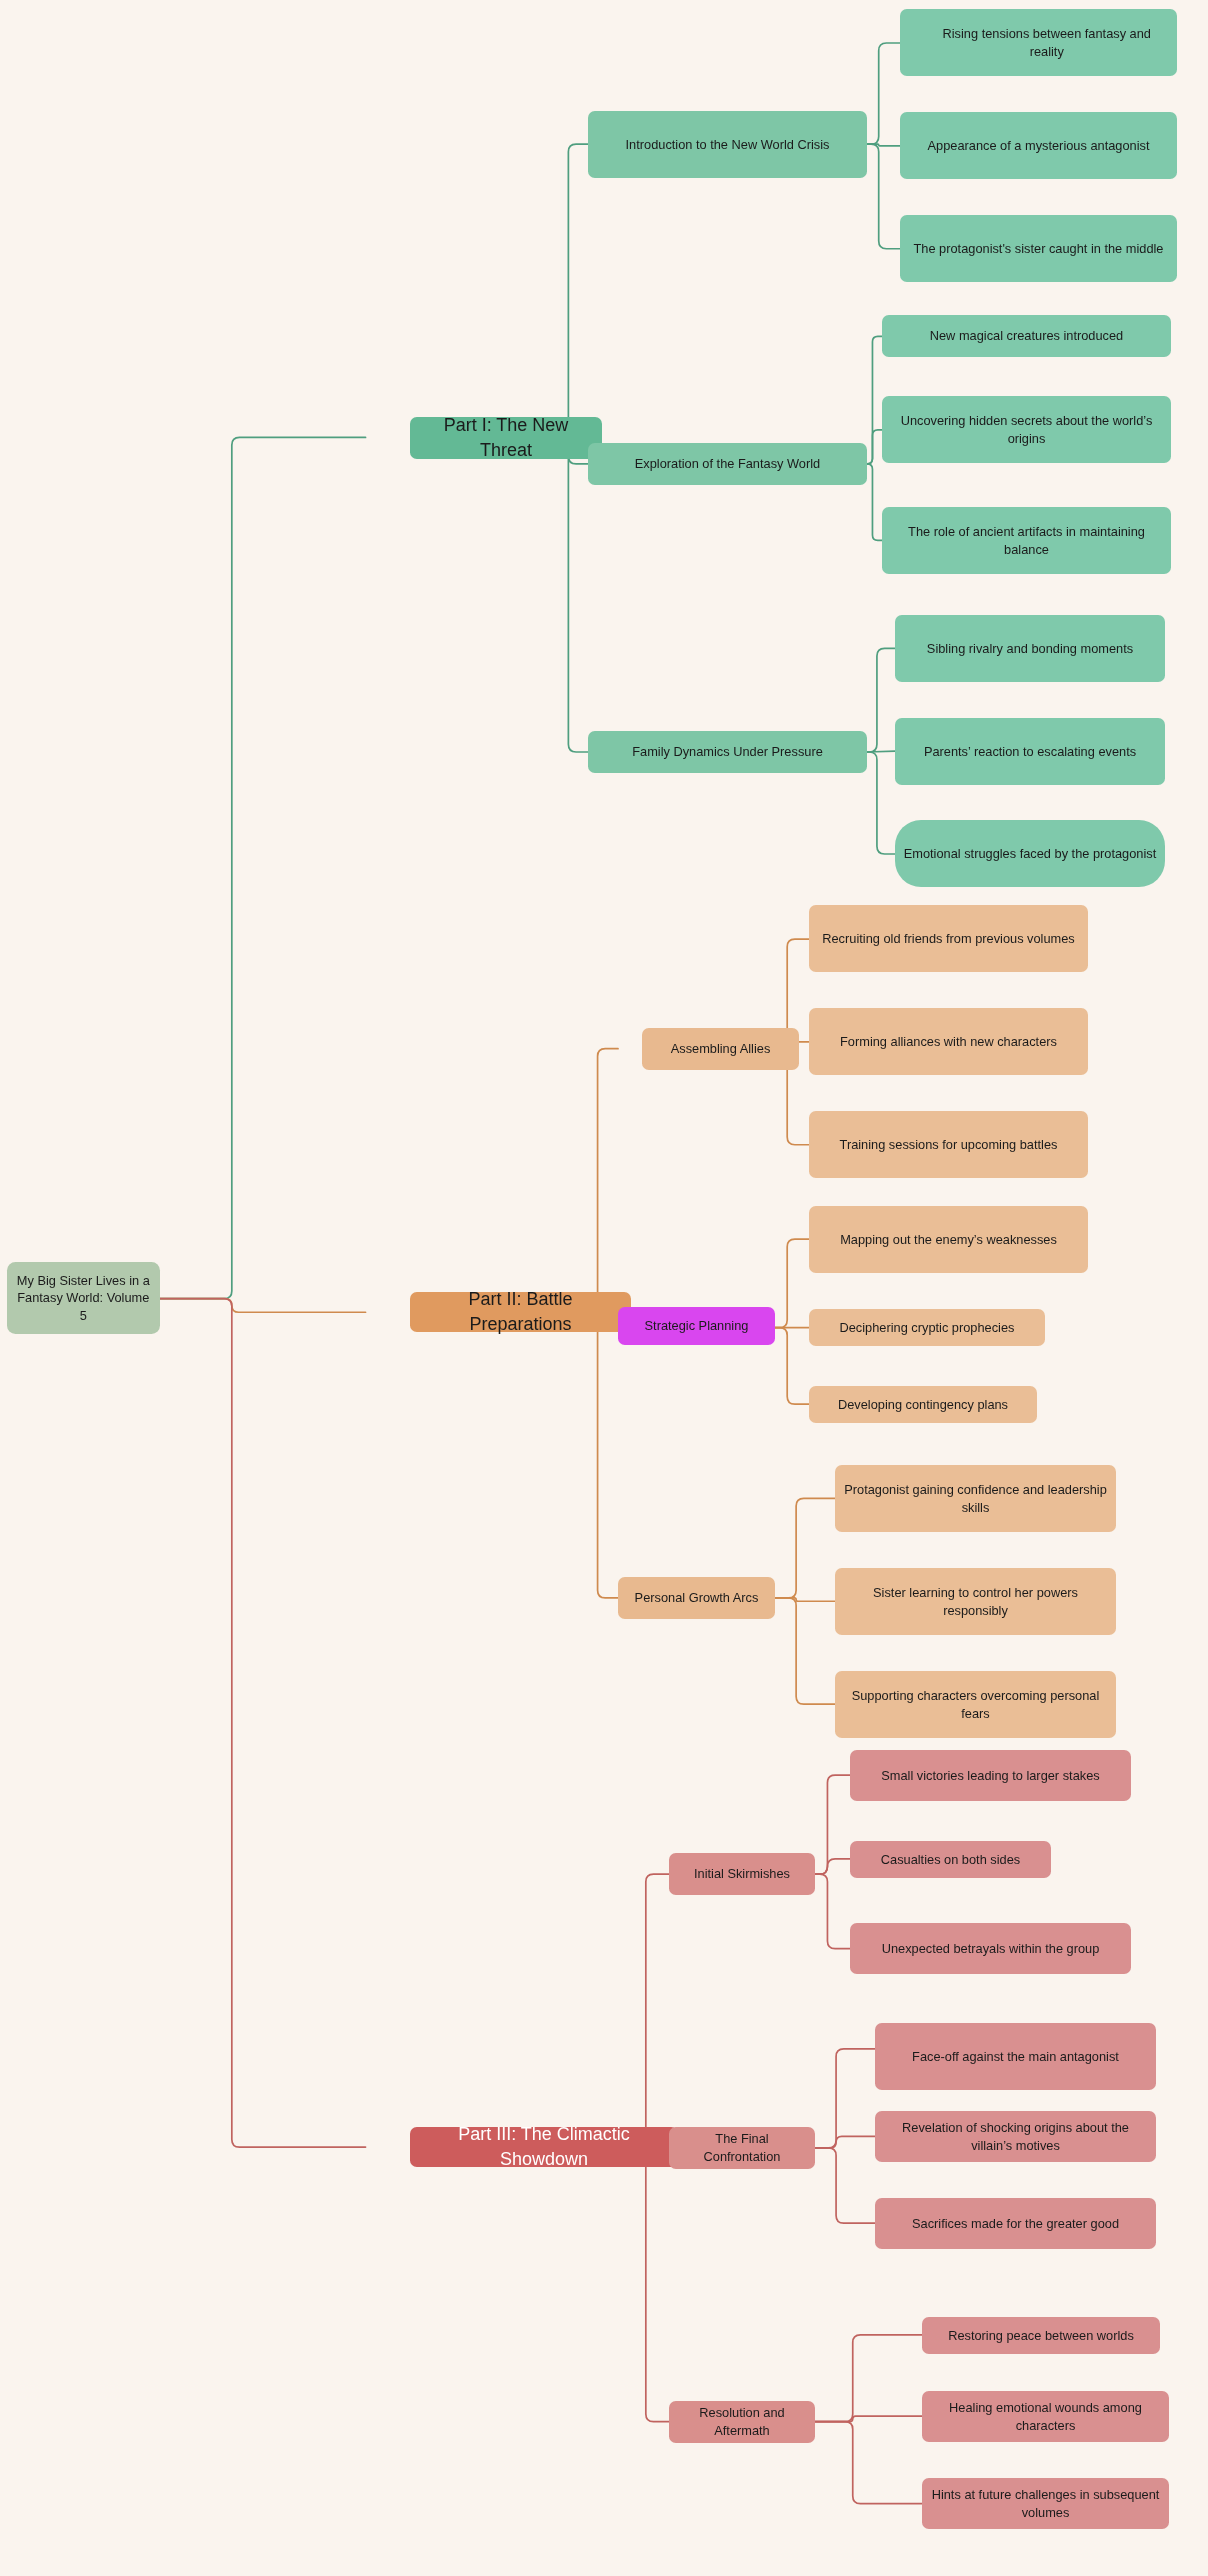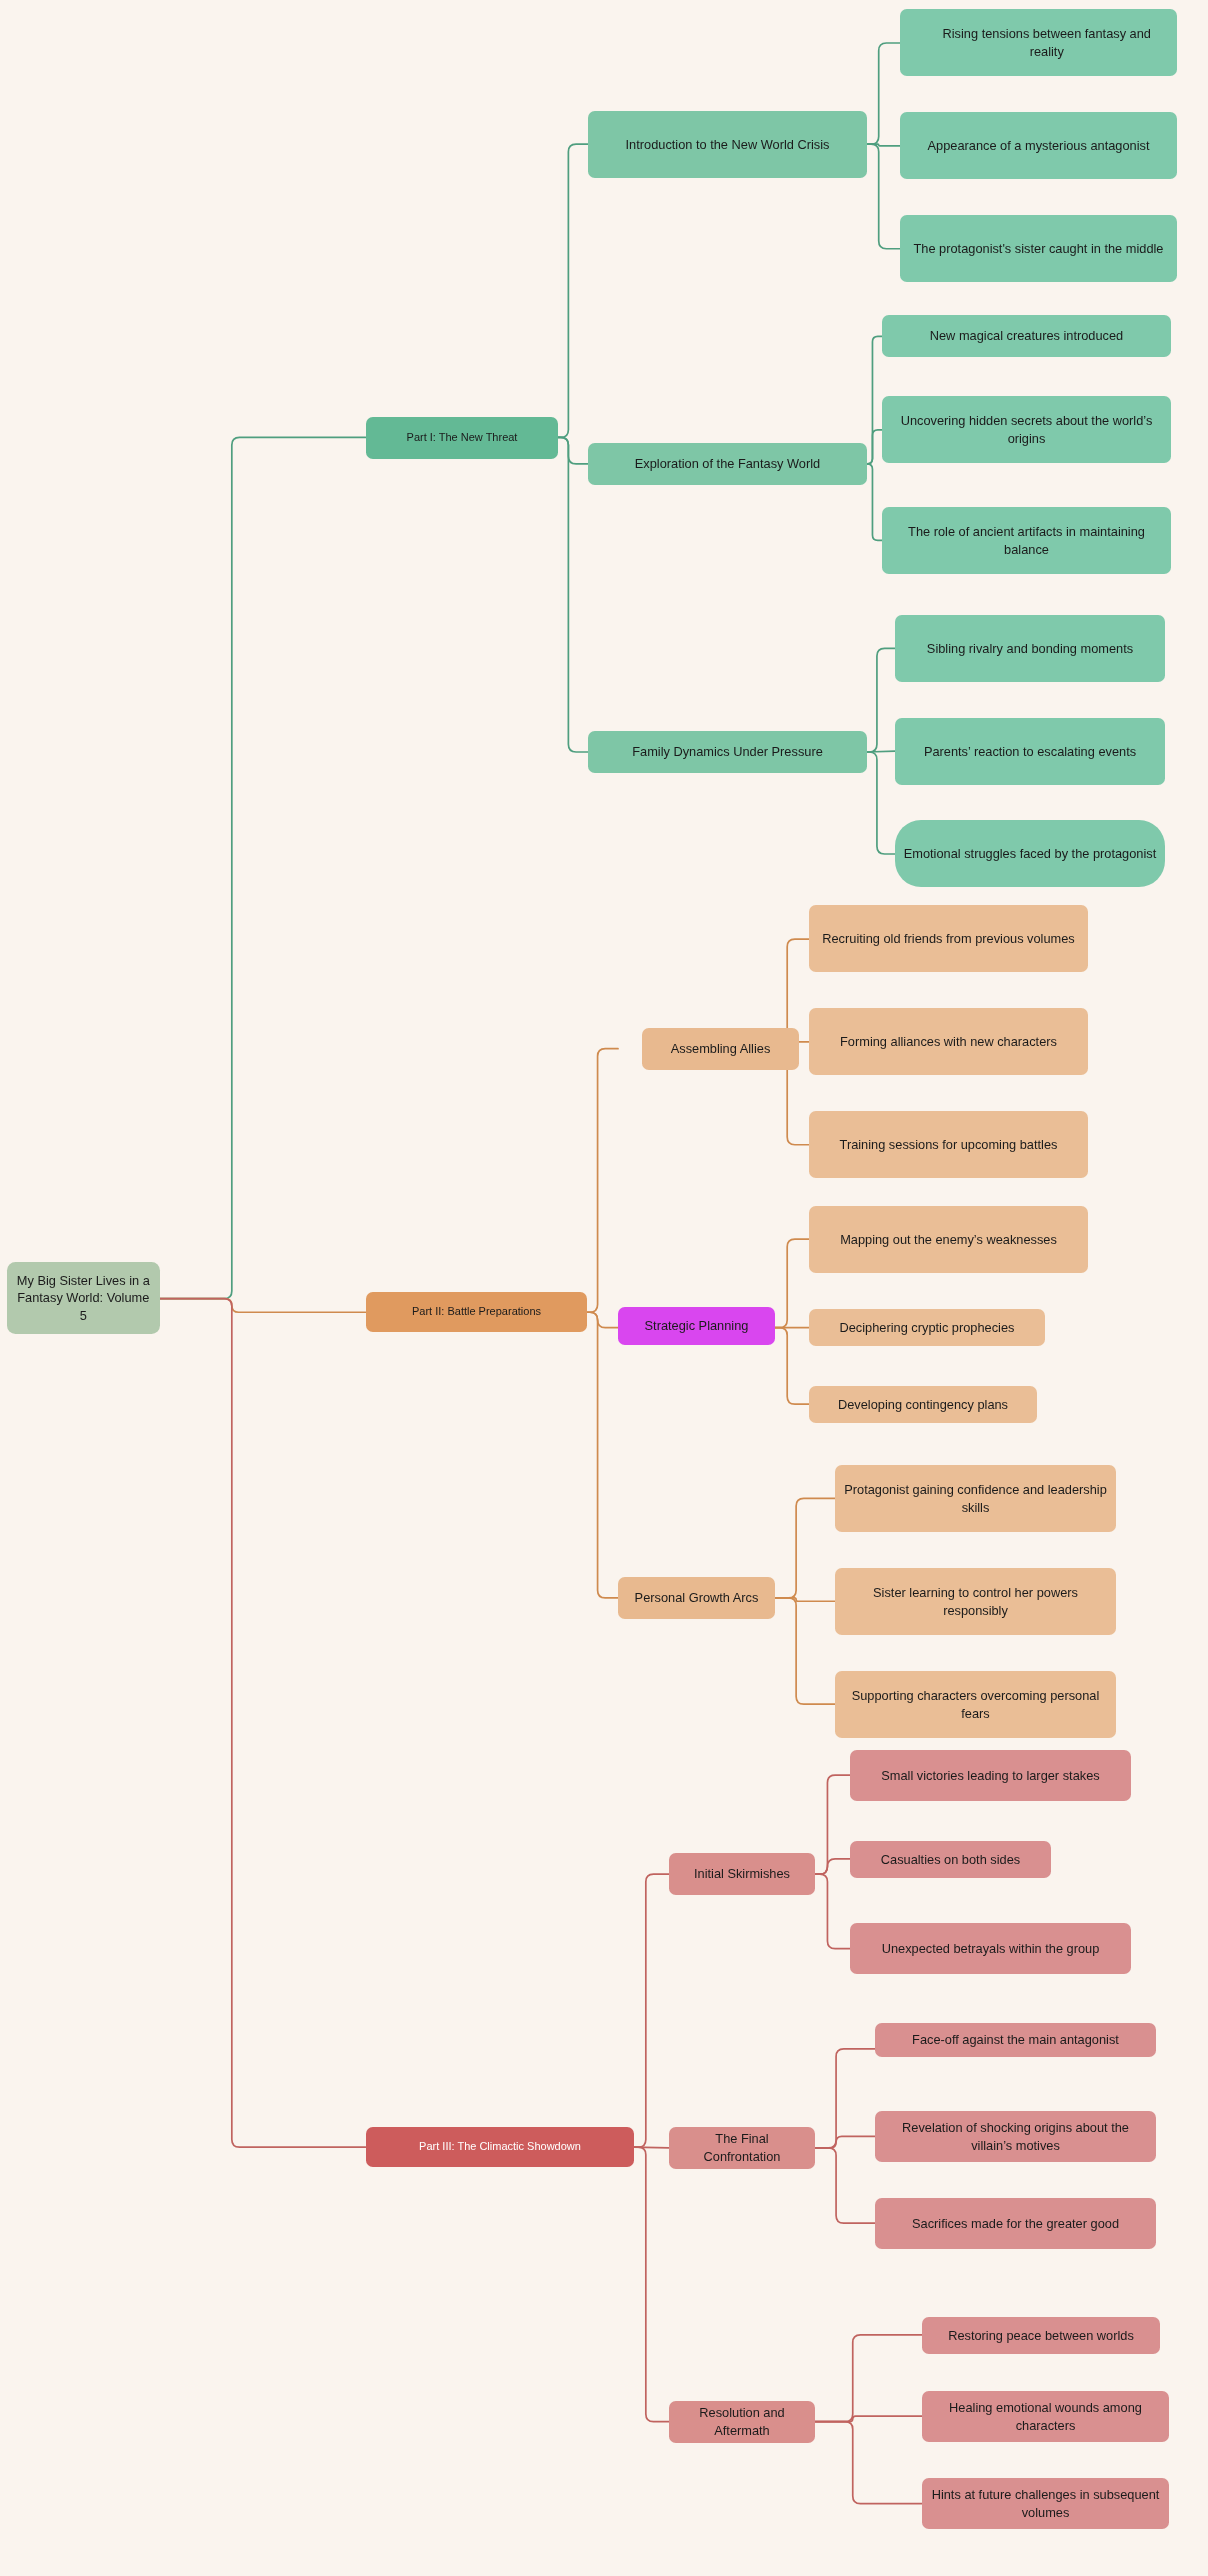--- a/index.html
+++ b/index.html
@@ -32,21 +32,22 @@
     border-radius: 6.8px;
     line-height: 1.38;
     padding: 3.4px 8.5px;
     color: #1b1b1b;
   }
   .node.root {
     font-size: 12.8px;
     border-radius: 8.5px;
   }
   .node.lvl1 {
-    font-size: 11px;
+    font-size: 18px;
+    margin-left: 44px;
   }
   .node.lvl2 {
     font-size: 12.8px;
   }
   .node.lvl3 {
     font-size: 12.8px;
   }
   .node.light-text { color: #ffffff; }
 </style>
 </head>
@@ -188,21 +189,21 @@
     </div>
     <div class="node lvl3" style="left: 850px; top: 1841px; width: 201px; height: 37px; background: rgb(217, 144, 144);">
       <span>Casualties on both sides</span>
     </div>
     <div class="node lvl3" style="left: 850px; top: 1923px; width: 281px; height: 51px; background: rgb(217, 144, 144);">
       <span>Unexpected betrayals within the group</span>
     </div>
     <div class="node lvl2" style="left: 669px; top: 2127px; width: 146px; height: 42px; background: rgb(217, 143, 140);">
       <span>The Final Confrontation</span>
     </div>
-    <div class="node lvl3" style="left: 875px; top: 2023px; width: 281px; height: 34px; background: rgb(217, 144, 144);">
+    <div class="node lvl3" style="left: 875px; top: 2023px; width: 281px; height: 67px; background: rgb(217, 144, 144);">
       <span>Face-off against the main antagonist</span>
     </div>
     <div class="node lvl3" style="left: 875px; top: 2111px; width: 281px; height: 51px; background: rgb(217, 144, 144);">
       <span>Revelation of shocking origins about the villain’s motives</span>
     </div>
     <div class="node lvl3" style="left: 875px; top: 2198px; width: 281px; height: 51px; background: rgb(217, 144, 144);">
       <span>Sacrifices made for the greater good</span>
     </div>
     <div class="node lvl2" style="left: 669px; top: 2401px; width: 146px; height: 42px; background: rgb(217, 143, 140);">
       <span>Resolution and Aftermath</span>

